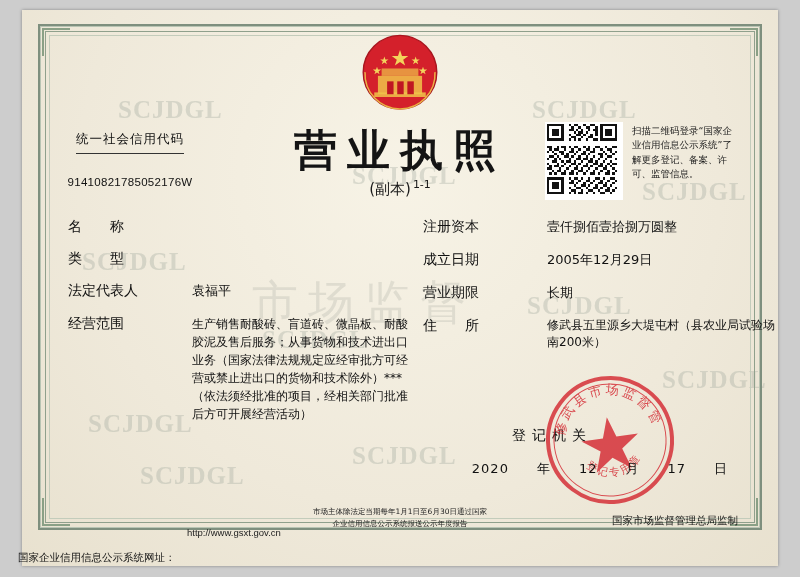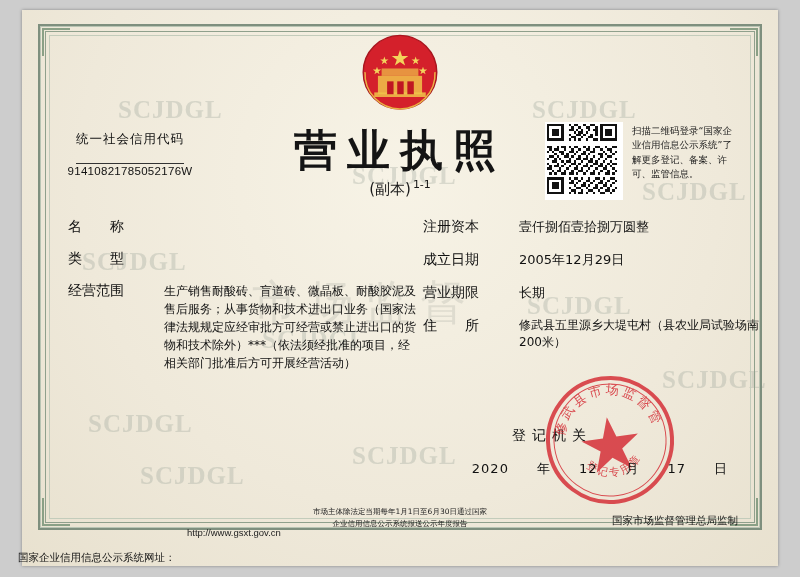--- a/index.html
+++ b/index.html
@@ -135,25 +135,25 @@
     top: 118px;
     width: 140px;
     text-align: center;
   }
   .code-label {
     font-size: 12.5px;
     color: #111;
     letter-spacing: 1px;
     font-family: "DejaVu Sans", sans-serif;
     border-bottom: 1px solid #333;
-    padding-bottom: 15px;
+    padding-bottom: 5px;
     display: inline-block;
   }
   .code-value {
-    margin-top: 1px;
+    margin-top: 22px;
     font-size: 11.5px;
     font-family: "Liberation Sans", sans-serif;
     color: #111;
     letter-spacing: 0.3px;
   }
 
   
   .qr {
     position: absolute;
     right: 155px;
@@ -185,20 +185,21 @@
     position: absolute;
     top: 0;
   }
   .col-left { left: 0; width: 350px; }
   .col-right { left: 355px; width: 355px; }
 
   .row {
     display: flex;
     align-items: flex-start;
     margin-bottom: 14px;
+    gap: 28px;
   }
   .flabel {
     font-size: 14px;
     color: #111;
     font-family: "DejaVu Sans", sans-serif;
     font-weight: normal;
     width: 96px;
     flex: none;
     display: flex;
     justify-content: space-between;
@@ -565,20 +566,24 @@
     <div class="fields">
 
       <div class="col-left">
         <div class="row">
           <div class="flabel">名　　称</div>
         </div>
         <div class="row">
           <div class="flabel">类　　型</div>
         </div>
         <div class="row">
+          <div class="flabel">法定代表人</div>
+          <div class="fvalue">袁福平</div>
+        </div>
+        <div class="row">
           <div class="flabel">经营范围</div>
           <div class="fvalue scope">生产销售耐酸砖、盲道砖、微晶板、耐酸胶泥及售后服务；从事货物和技术进出口业务（国家法律法规规定应经审批方可经营或禁止进出口的货物和技术除外）***（依法须经批准的项目，经相关部门批准后方可开展经营活动）</div>
         </div>
       </div>
 
       <div class="col-right">
         <div class="row">
           <div class="flabel">注册资本</div>
           <div class="fvalue">壹仟捌佰壹拾捌万圆整</div>
         </div>

